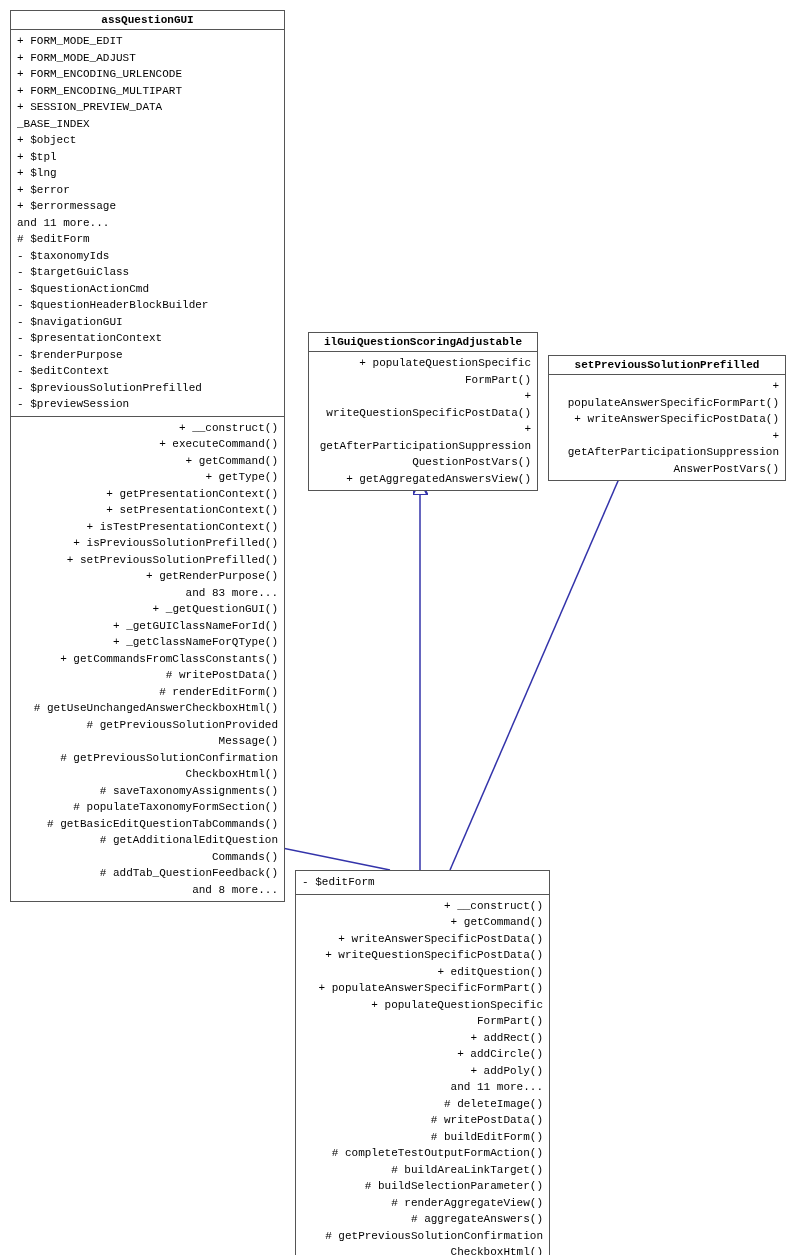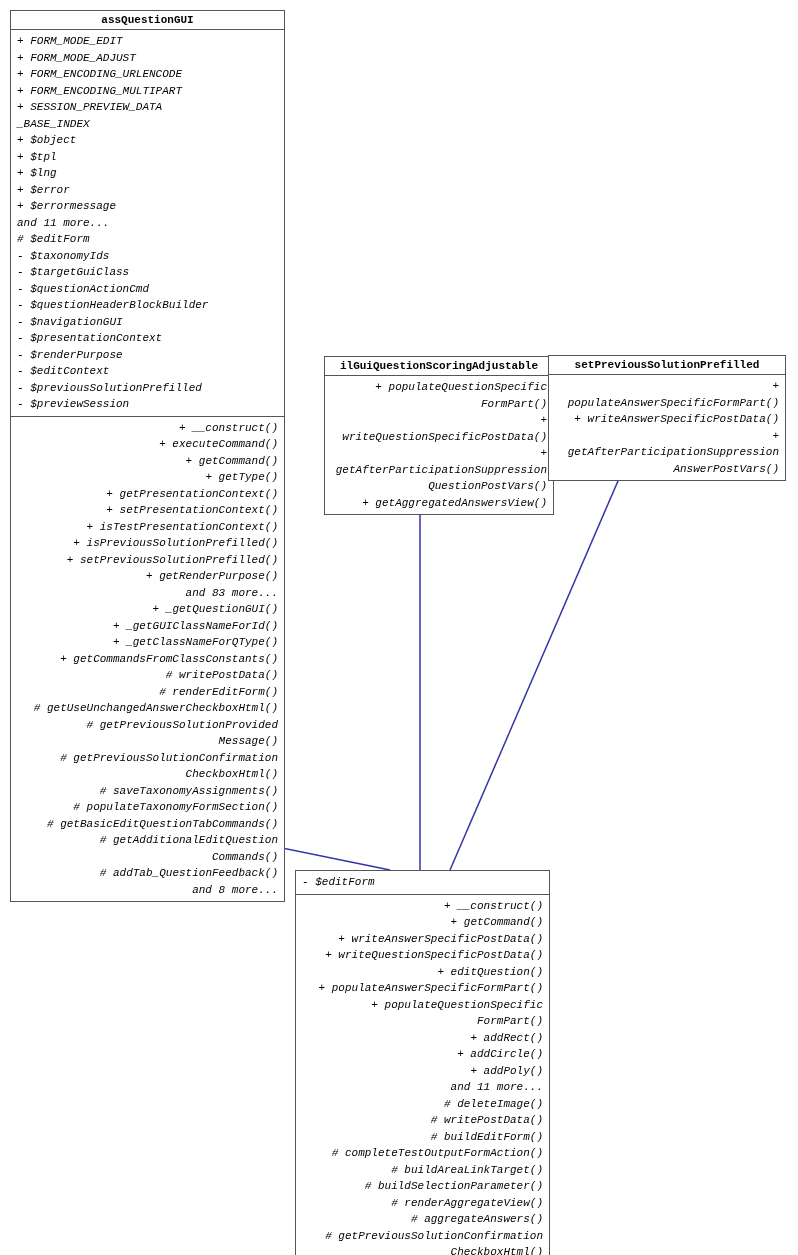--- a/index.html
+++ b/index.html
@@ -28,21 +28,20 @@
       text-align: center;
       padding: 3px 6px;
       font-weight: bold;
       font-size: 11px;
     }
     .uml-box .box-section {
       border-bottom: 1px solid #555;
       padding: 3px 6px;
       line-height: 1.5;
       white-space: pre-wrap;
-      font-style: italic;
     }
     .uml-box .box-section:last-child {
       border-bottom: none;
       text-align: right;
     }
     svg.arrows {
       position: absolute;
       top: 0; left: 0;
       width: 798px;
       height: 1255px;
@@ -122,21 +121,21 @@
 CheckboxHtml()
 # saveTaxonomyAssignments()
 # populateTaxonomyFormSection()
 # getBasicEditQuestionTabCommands()
 # getAdditionalEditQuestion
 Commands()
 # addTab_QuestionFeedback()
 and 8 more...</div>
   </div>
 
-  <div class="uml-box" style="left:308px; top:356px; width:230px;margin-left:16px;">
+  <div class="uml-box" style="left:308px; top:332px; width:230px;">
     <div class="box-title">ilGuiQuestionScoringAdjustable</div>
     <div class="box-section">+ populateQuestionSpecific
 FormPart()
 + writeQuestionSpecificPostData()
 + getAfterParticipationSuppression
 QuestionPostVars()
 + getAggregatedAnswersView()</div>
   </div>
 
   <div class="uml-box" style="left:548px; top:355px; width:238px;">

